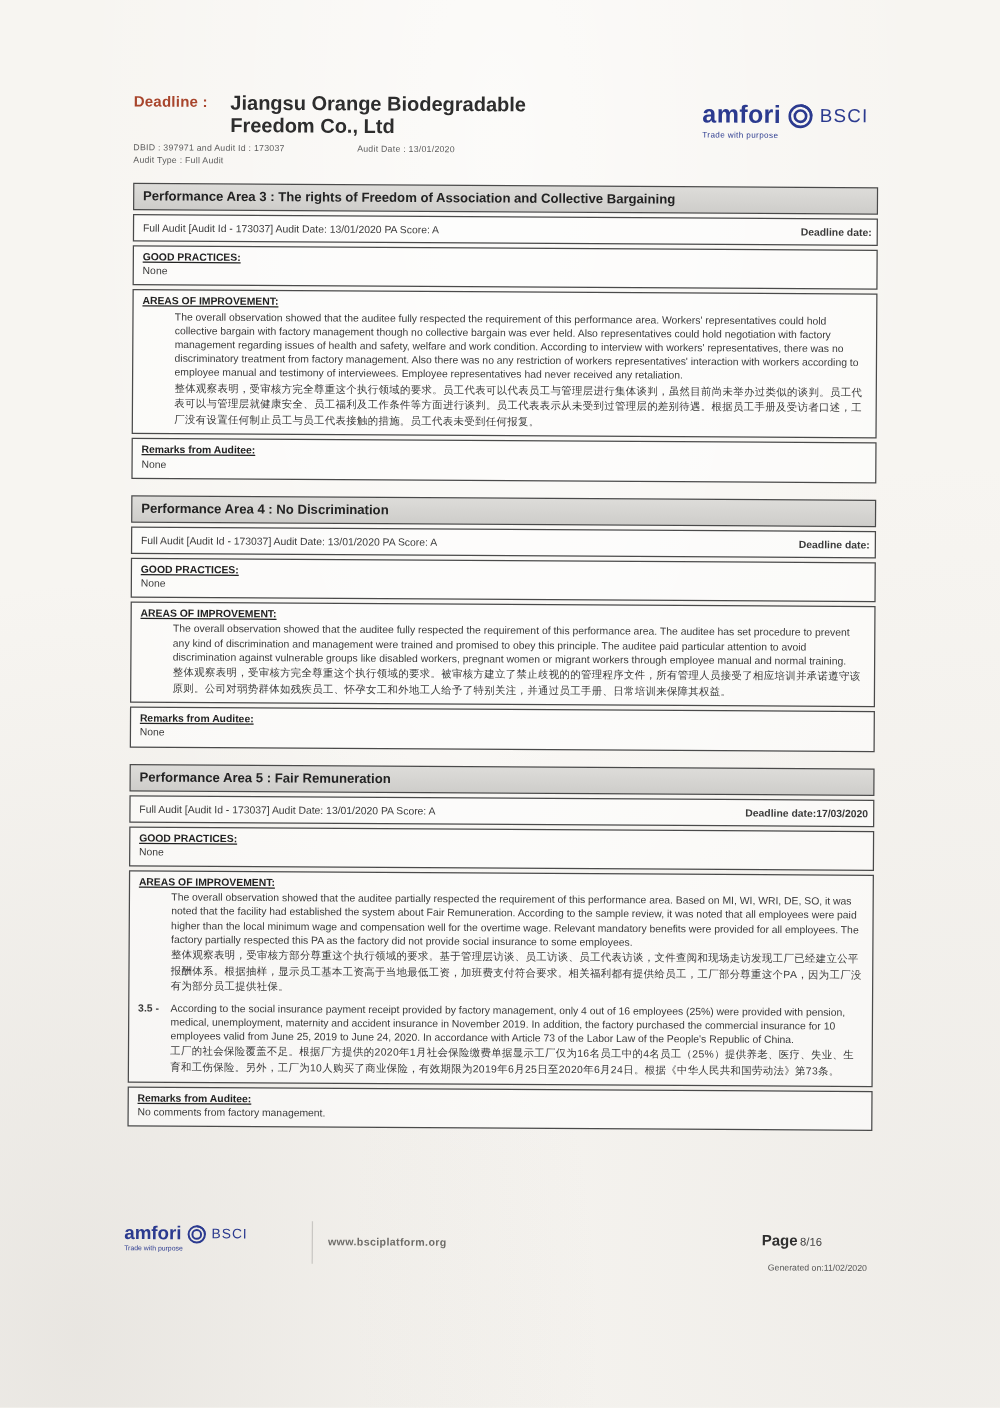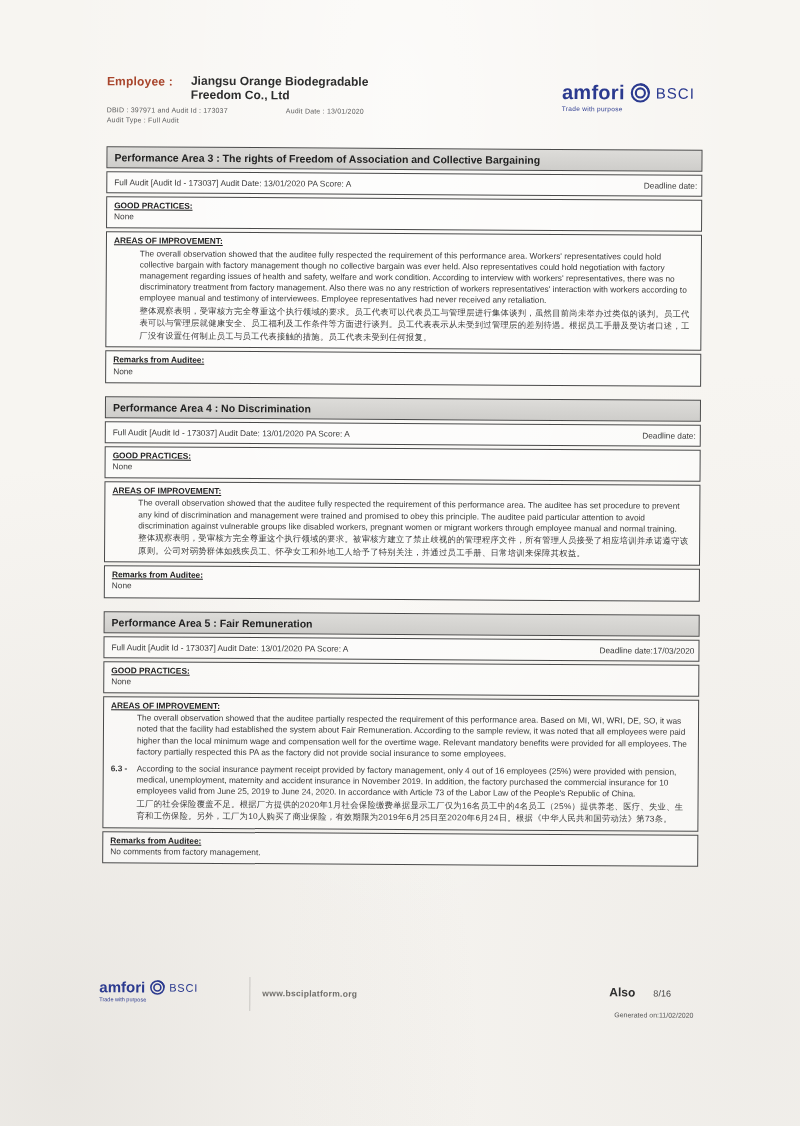--- a/index.html
+++ b/index.html
@@ -13,21 +13,21 @@
       #f7f5f1;
     color:#3a3a3a;
     position:relative;
   }
   .scan{position:absolute;inset:0;transform:rotate(.35deg);transform-origin:50% 50%;}
 
   
   .hdr{position:absolute;left:104px;top:76px;width:596px;}
   .producer-row{display:flex;align-items:flex-start;}
   .producer-label{color:#a8452c;font-weight:bold;font-size:12px;letter-spacing:.2px;margin-right:18px;white-space:nowrap;}
-  .producer-name{font-weight:bold;font-size:12px;color:#2d2d2d;line-height:1.15;}
+  .producer-name{font-weight:bold;font-size:16px;color:#2d2d2d;line-height:1.15;}
   .meta{font-size:7px;color:#5c5c5c;margin-top:4px;letter-spacing:.2px;}
   .meta-row1{display:flex;gap:58px;}
   .meta-row2{margin-top:3px;}
 
   .amfori{position:absolute;right:8px;top:4px;text-align:left;}
   .amfori .row{display:flex;align-items:center;gap:5px;}
   .amfori .word{font-weight:bold;font-size:20px;color:#2b3a8f;letter-spacing:.3px;}
   .amfori .mark{width:21px;height:21px;display:inline-block;}
   .amfori .bsci{font-size:15px;color:#2b3a8f;letter-spacing:1px;}
   .amfori .tag{font-size:6.5px;color:#2b3a8f;margin-top:1px;letter-spacing:.3px;}
@@ -35,51 +35,51 @@
   
   .main{position:absolute;left:104px;top:148px;width:596px;}
   .section{margin-bottom:13px;}
   .box{border:1px solid #4a4a4a;background:rgba(255,255,255,.55);margin-bottom:3px;}
   .titlebar{
     background:linear-gradient(#dddcd9,#cecdca);
     font-weight:bold;font-size:10.5px;color:#222;
     padding:4px 7px 4px 7px;
   }
   .auditrow{display:flex;justify-content:space-between;font-size:8.3px;padding:5px 4px 5px 7px;}
-  .auditrow .dl{white-space:nowrap;}
+  .auditrow .dl{white-space:nowrap;font-weight:bold;}
   .block{padding:3px 7px 5px 7px;font-size:8.3px;line-height:11.2px;}
   .lbl{font-weight:bold;text-decoration:underline;font-size:8.3px;color:#222;}
   .para{margin-left:26px;margin-top:1px;text-align:left;}
   .zh{line-height:12.6px;letter-spacing:.3px;}
   .finding{display:flex;margin-top:6px;}
   .fno{width:26px;flex:0 0 26px;font-weight:bold;font-size:8.3px;}
   .ftxt{flex:1;margin-right:2px;}
 
   
   .ftr{position:absolute;left:100px;top:976px;width:600px;height:60px;}
   .ftr .logo{position:absolute;left:2px;top:4px;}
   .ftr .row{display:flex;align-items:center;gap:4px;}
   .ftr .word{font-weight:bold;font-size:15px;color:#2b3a8f;}
   .ftr .mark{width:16px;height:16px;display:inline-block;}
   .ftr .bsci{font-size:11px;color:#2b3a8f;letter-spacing:.8px;}
   .ftr .tag{font-size:5.5px;color:#2b3a8f;margin-top:1px;}
   .vdiv{position:absolute;left:152px;top:2px;height:34px;width:1px;background:#c9c7c3;}
   .url{position:absolute;left:165px;top:13px;font-size:8.5px;font-weight:bold;color:#6e6c68;letter-spacing:.3px;}
   .pageno{position:absolute;left:512px;top:8px;font-size:12px;font-weight:bold;color:#2f2f2f;}
-  .pageno .frac{font-weight:normal;font-size:9px;margin-left:18px;color:#444;}
+  .pageno .frac{font-weight:normal;font-size:9px;margin-left:2px;color:#444;}
   .genon{position:absolute;left:517px;top:34px;font-size:7px;color:#555;}
 </style>
 </head>
 <body>
 
 <div class="scan">
 
   <div class="hdr">
     <div class="producer-row">
-      <span class="producer-label">Employee :</span>
+      <span class="producer-label">Deadline :</span>
       <span class="producer-name">
         <span>Jiangsu Orange Biodegradable</span><br>
         <span>Freedom Co., Ltd</span>
       </span>
     </div>
     <div class="meta">
       <div class="meta-row1">
         <span>DBID : 397971 and Audit Id : 173037</span>
         <span>Audit Date : 13/01/2020</span>
       </div>
@@ -161,23 +161,24 @@
         <span class="dl">Deadline date:17/03/2020</span>
       </div>
       <div class="box block">
         <div class="lbl">GOOD PRACTICES:</div>
         <div>None</div>
       </div>
       <div class="box block">
         <div class="lbl">AREAS OF IMPROVEMENT:</div>
         <div class="para">
           <span>The overall observation showed that the auditee partially respected the requirement of this performance area. Based on MI, WI, WRI, DE, SO, it was noted that the facility had established the system about Fair Remuneration. According to the sample review, it was noted that all employees were paid higher than the local minimum wage and compensation well for the overtime wage. Relevant mandatory benefits were provided for all employees. The factory partially respected this PA as the factory did not provide social insurance to some employees.</span><br>
+          <span class="zh">整体观察表明，受审核方部分尊重这个执行领域的要求。基于管理层访谈、员工访谈、员工代表访谈，文件查阅和现场走访发现工厂已经建立公平报酬体系。根据抽样，显示员工基本工资高于当地最低工资，加班费支付符合要求。相关福利都有提供给员工，工厂部分尊重这个PA，因为工厂没有为部分员工提供社保。</span>
         </div>
         <div class="finding">
-          <div class="fno">6.3 -</div>
+          <div class="fno">3.5 -</div>
           <div class="ftxt">
             <span>According to the social insurance payment receipt provided by factory management, only 4 out of 16 employees (25%) were provided with pension, medical, unemployment, maternity and accident insurance in November 2019. In addition, the factory purchased the commercial insurance for 10 employees valid from June 25, 2019 to June 24, 2020. In accordance with Article 73 of the Labor Law of the People's Republic of China.</span><br>
             <span class="zh">工厂的社会保险覆盖不足。根据厂方提供的2020年1月社会保险缴费单据显示工厂仅为16名员工中的4名员工（25%）提供养老、医疗、失业、生育和工伤保险。另外，工厂为10人购买了商业保险，有效期限为2019年6月25日至2020年6月24日。根据《中华人民共和国劳动法》第73条。</span>
           </div>
         </div>
       </div>
       <div class="box block">
         <div class="lbl">Remarks from Auditee:</div>
         <div>No comments from factory management.</div>
       </div>
@@ -198,18 +199,18 @@
             </g>
           </svg>
         </span>
         <span class="bsci">BSCI</span>
       </div>
       <div class="tag">Trade with purpose</div>
     </div>
     <div class="vdiv"></div>
     <div class="url">www.bsciplatform.org</div>
     <div class="pageno">
-      <span>Also</span><span class="frac">8/16</span>
+      <span>Page</span><span class="frac">8/16</span>
     </div>
     <div class="genon">Generated on:11/02/2020</div>
   </div>
 
 </div>
 
 </body></html>

